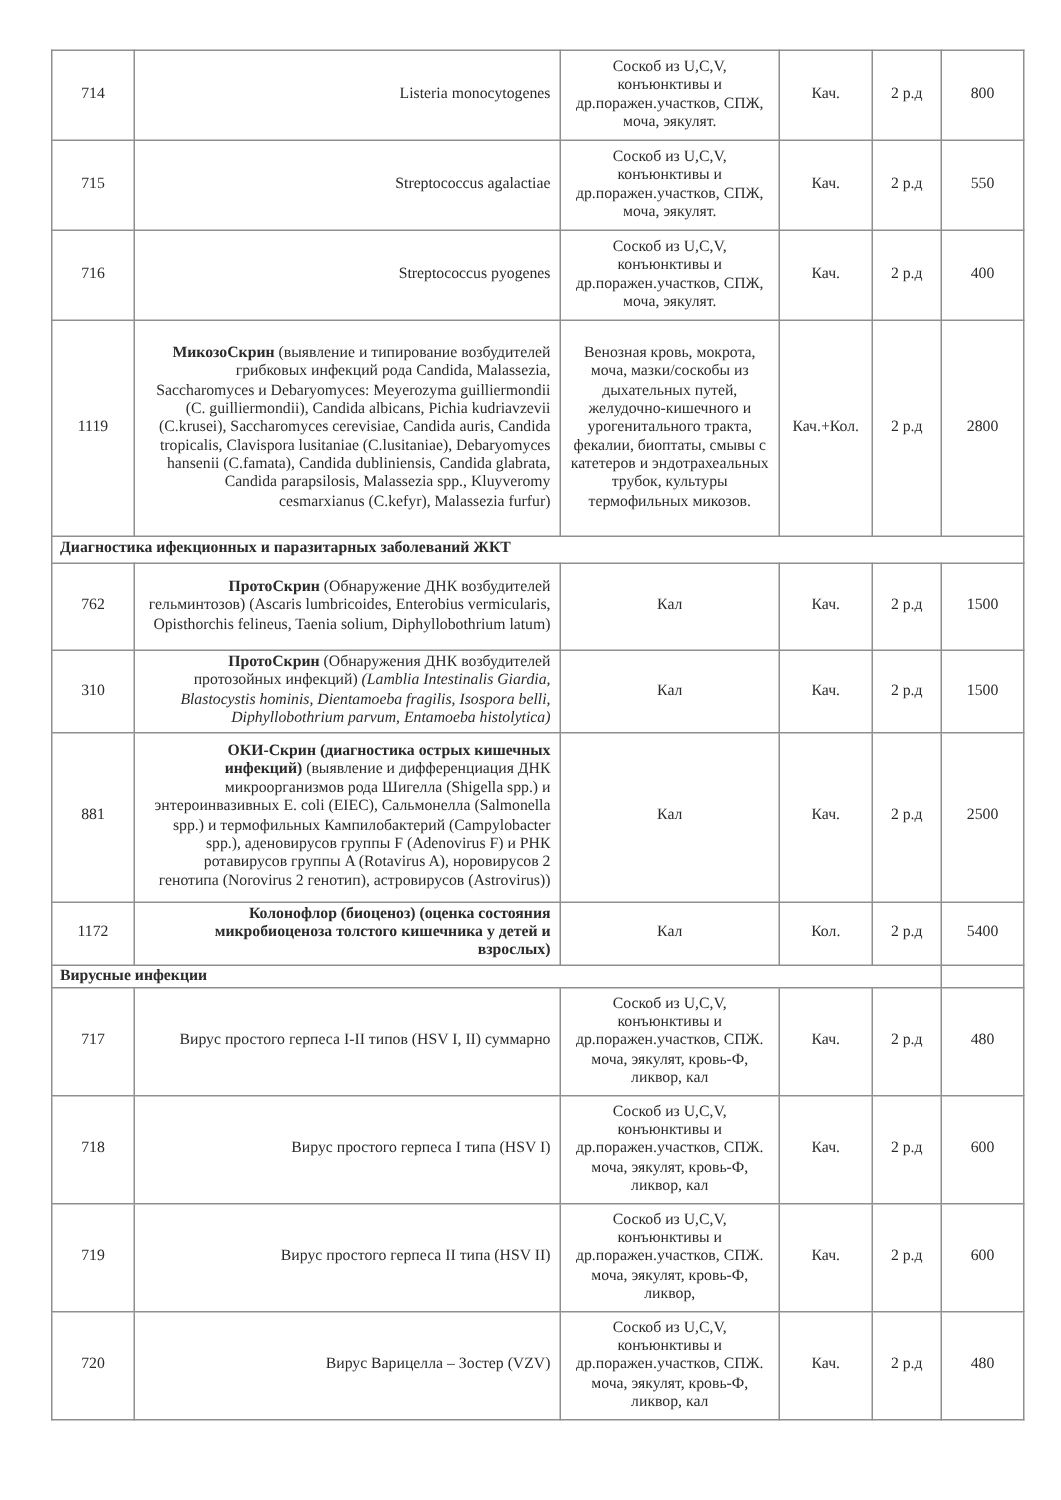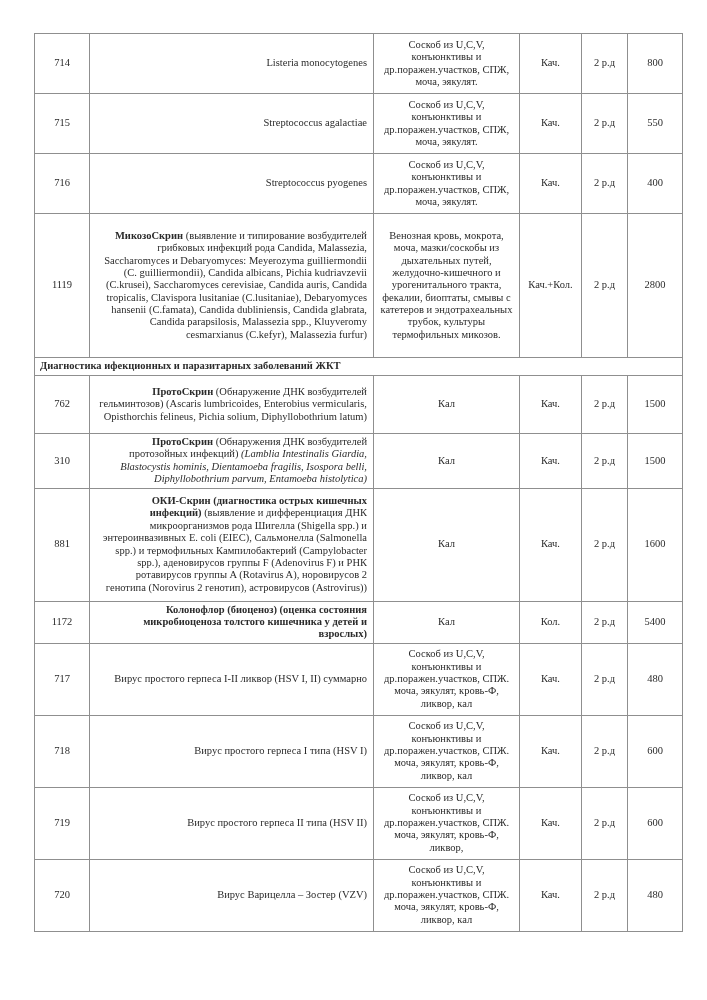--- a/index.html
+++ b/index.html
@@ -79,53 +79,57 @@
           <td class="cell-sample">Венозная кровь, мокрота, моча, мазки/соскобы из дыхательных путей, желудочно-кишечного и урогенитального тракта, фекалии, биоптаты, смывы с катетеров и эндотрахеальных трубок, культуры термофильных микозов.</td>
           <td class="cell-method">Кач.+Кол.</td>
           <td class="cell-term">2 р.д</td>
           <td class="cell-price">2800</td>
         </tr>
         <tr class="section-row" style="height: 18px;">
           <td colspan="6">Диагностика ифекционных и паразитарных заболеваний ЖКТ</td>
         </tr>
         <tr style="height: 58px;">
           <td class="cell-code">762</td>
-          <td class="cell-name"><span class="seg-bold">ПротоСкрин</span><span> (Обнаружение ДНК возбудителей гельминтозов) (Ascaris lumbricoides, Enterobius vermicularis, Opisthorchis felineus, Pichia solium, Diphyllobothrium latum)</span></td>
+          <td class="cell-name"><span class="seg-bold">ПротоСкрин</span><span> (Обнаружение ДНК возбудителей гельминтозов) (Ascaris lumbricoides, Enterobius vermicularis, Opisthorchis felineus, Taenia solium, Diphyllobothrium latum)</span></td>
           <td class="cell-sample">Кал</td>
           <td class="cell-method">Кач.</td>
           <td class="cell-term">2 р.д</td>
           <td class="cell-price">1500</td>
         </tr>
         <tr style="height: 52px;">
           <td class="cell-code">310</td>
           <td class="cell-name"><span class="seg-bold">ПротоСкрин</span><span> (Обнаружения ДНК возбудителей протозойных инфекций) </span><span class="seg-italic">(Lamblia Intestinalis Giardia, Blastocystis hominis, Dientamoeba fragilis, Isospora belli, Diphyllobothrium parvum, Entamoeba histolytica)</span></td>
           <td class="cell-sample">Кал</td>
           <td class="cell-method">Кач.</td>
           <td class="cell-term">2 р.д</td>
           <td class="cell-price">1500</td>
         </tr>
         <tr style="height: 113px;">
           <td class="cell-code">881</td>
           <td class="cell-name"><span class="seg-bold">ОКИ-Скрин (диагностика острых кишечных инфекций)</span><span> (выявление и дифференциация ДНК микроорганизмов рода Шигелла (Shigella spp.) и энтероинвазивных E. coli (EIEC), Сальмонелла (Salmonella spp.) и термофильных Кампилобактерий (Campylobacter spp.), аденовирусов группы F (Adenovirus F) и РНК ротавирусов группы A (Rotavirus A), норовирусов 2 генотипа (Norovirus 2 генотип), астровирусов (Astrovirus))</span></td>
           <td class="cell-sample">Кал</td>
           <td class="cell-method">Кач.</td>
           <td class="cell-term">2 р.д</td>
-          <td class="cell-price">1600</td>
+          <td class="cell-price">2500</td>
         </tr>
         <tr style="height: 42px;">
           <td class="cell-code">1172</td>
           <td class="cell-name"><span class="seg-bold">Колонофлор (биоценоз) (оценка состояния микробиоценоза толстого кишечника у детей и взрослых)</span></td>
           <td class="cell-sample">Кал</td>
           <td class="cell-method">Кол.</td>
           <td class="cell-term">2 р.д</td>
           <td class="cell-price">5400</td>
         </tr>
+        <tr class="section-row" style="height: 15px;">
+          <td colspan="5">Вирусные инфекции</td>
+          <td class="cell-price"></td>
+        </tr>
         <tr style="height: 72px;">
           <td class="cell-code">717</td>
-          <td class="cell-name"><span>Вирус простого герпеса I-II ликвор (HSV I, II) суммарно</span></td>
+          <td class="cell-name"><span>Вирус простого герпеса I-II типов (HSV I, II) суммарно</span></td>
           <td class="cell-sample">Соскоб из U,C,V, конъюнктивы и др.поражен.участков, СПЖ. моча, эякулят, кровь-Ф, ликвор, кал</td>
           <td class="cell-method">Кач.</td>
           <td class="cell-term">2 р.д</td>
           <td class="cell-price">480</td>
         </tr>
         <tr style="height: 72px;">
           <td class="cell-code">718</td>
           <td class="cell-name"><span>Вирус простого герпеса I типа (HSV I)</span></td>
           <td class="cell-sample">Соскоб из U,C,V, конъюнктивы и др.поражен.участков, СПЖ. моча, эякулят, кровь-Ф, ликвор, кал</td>
           <td class="cell-method">Кач.</td>

